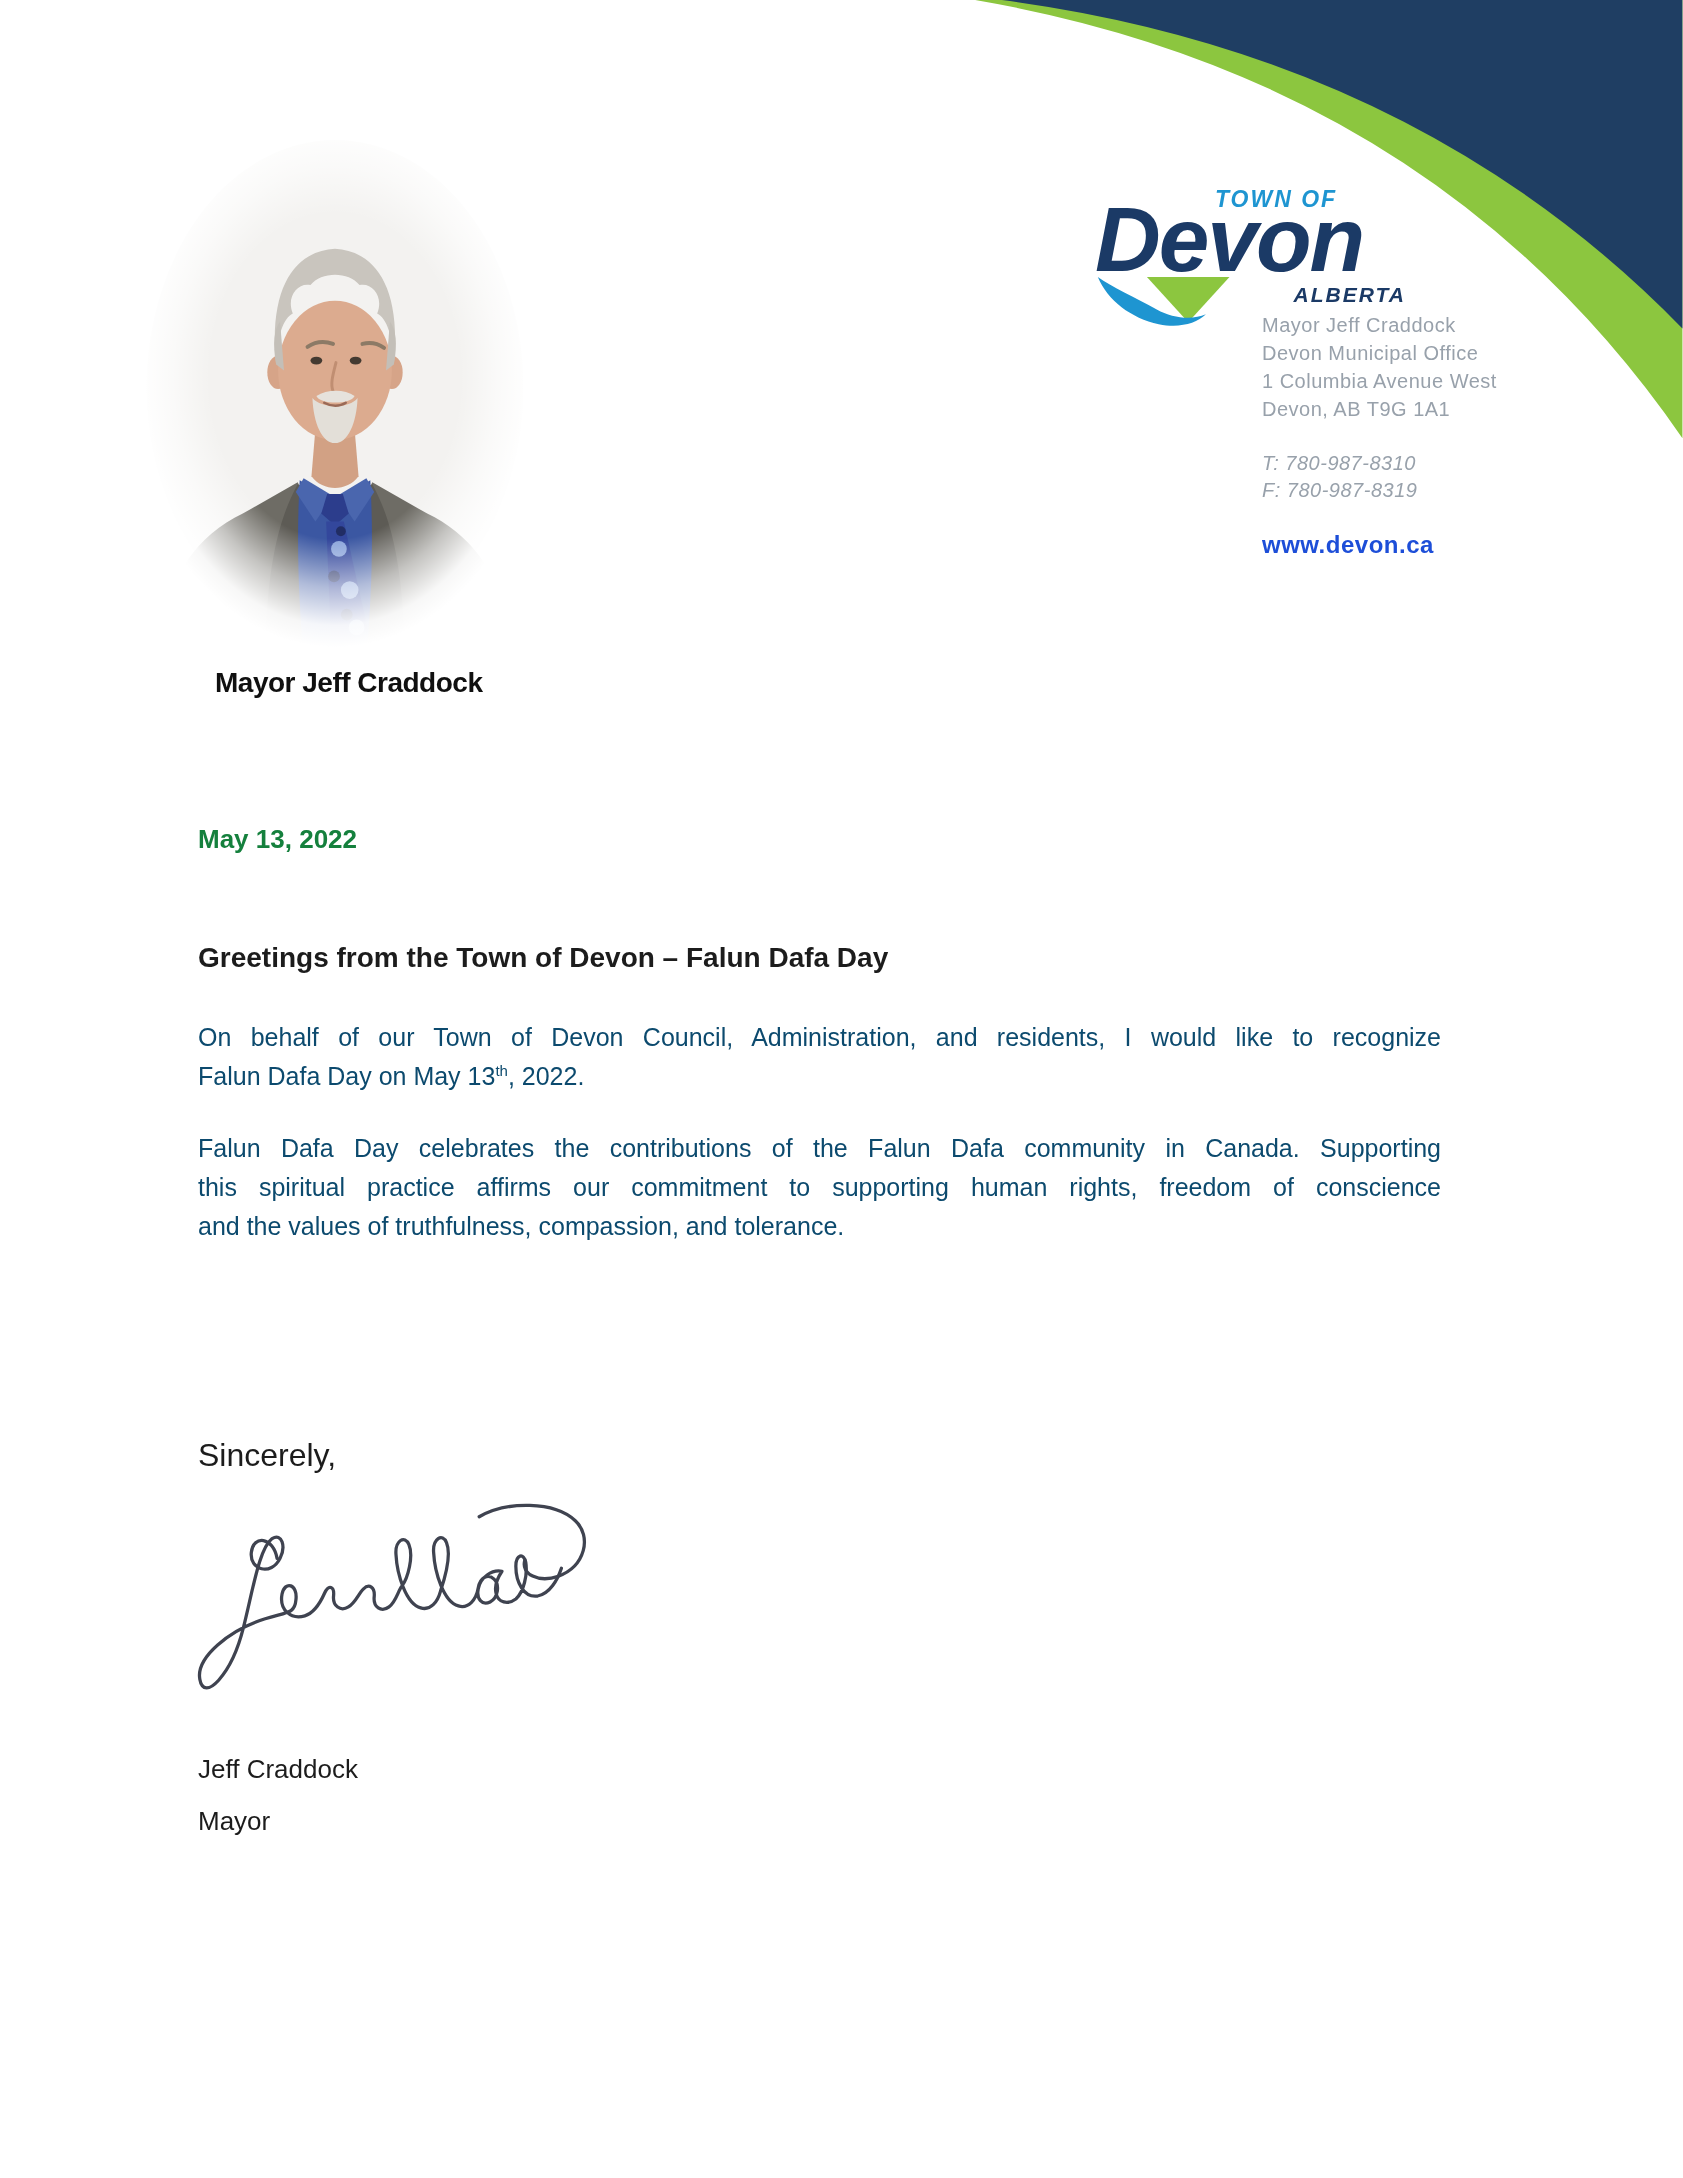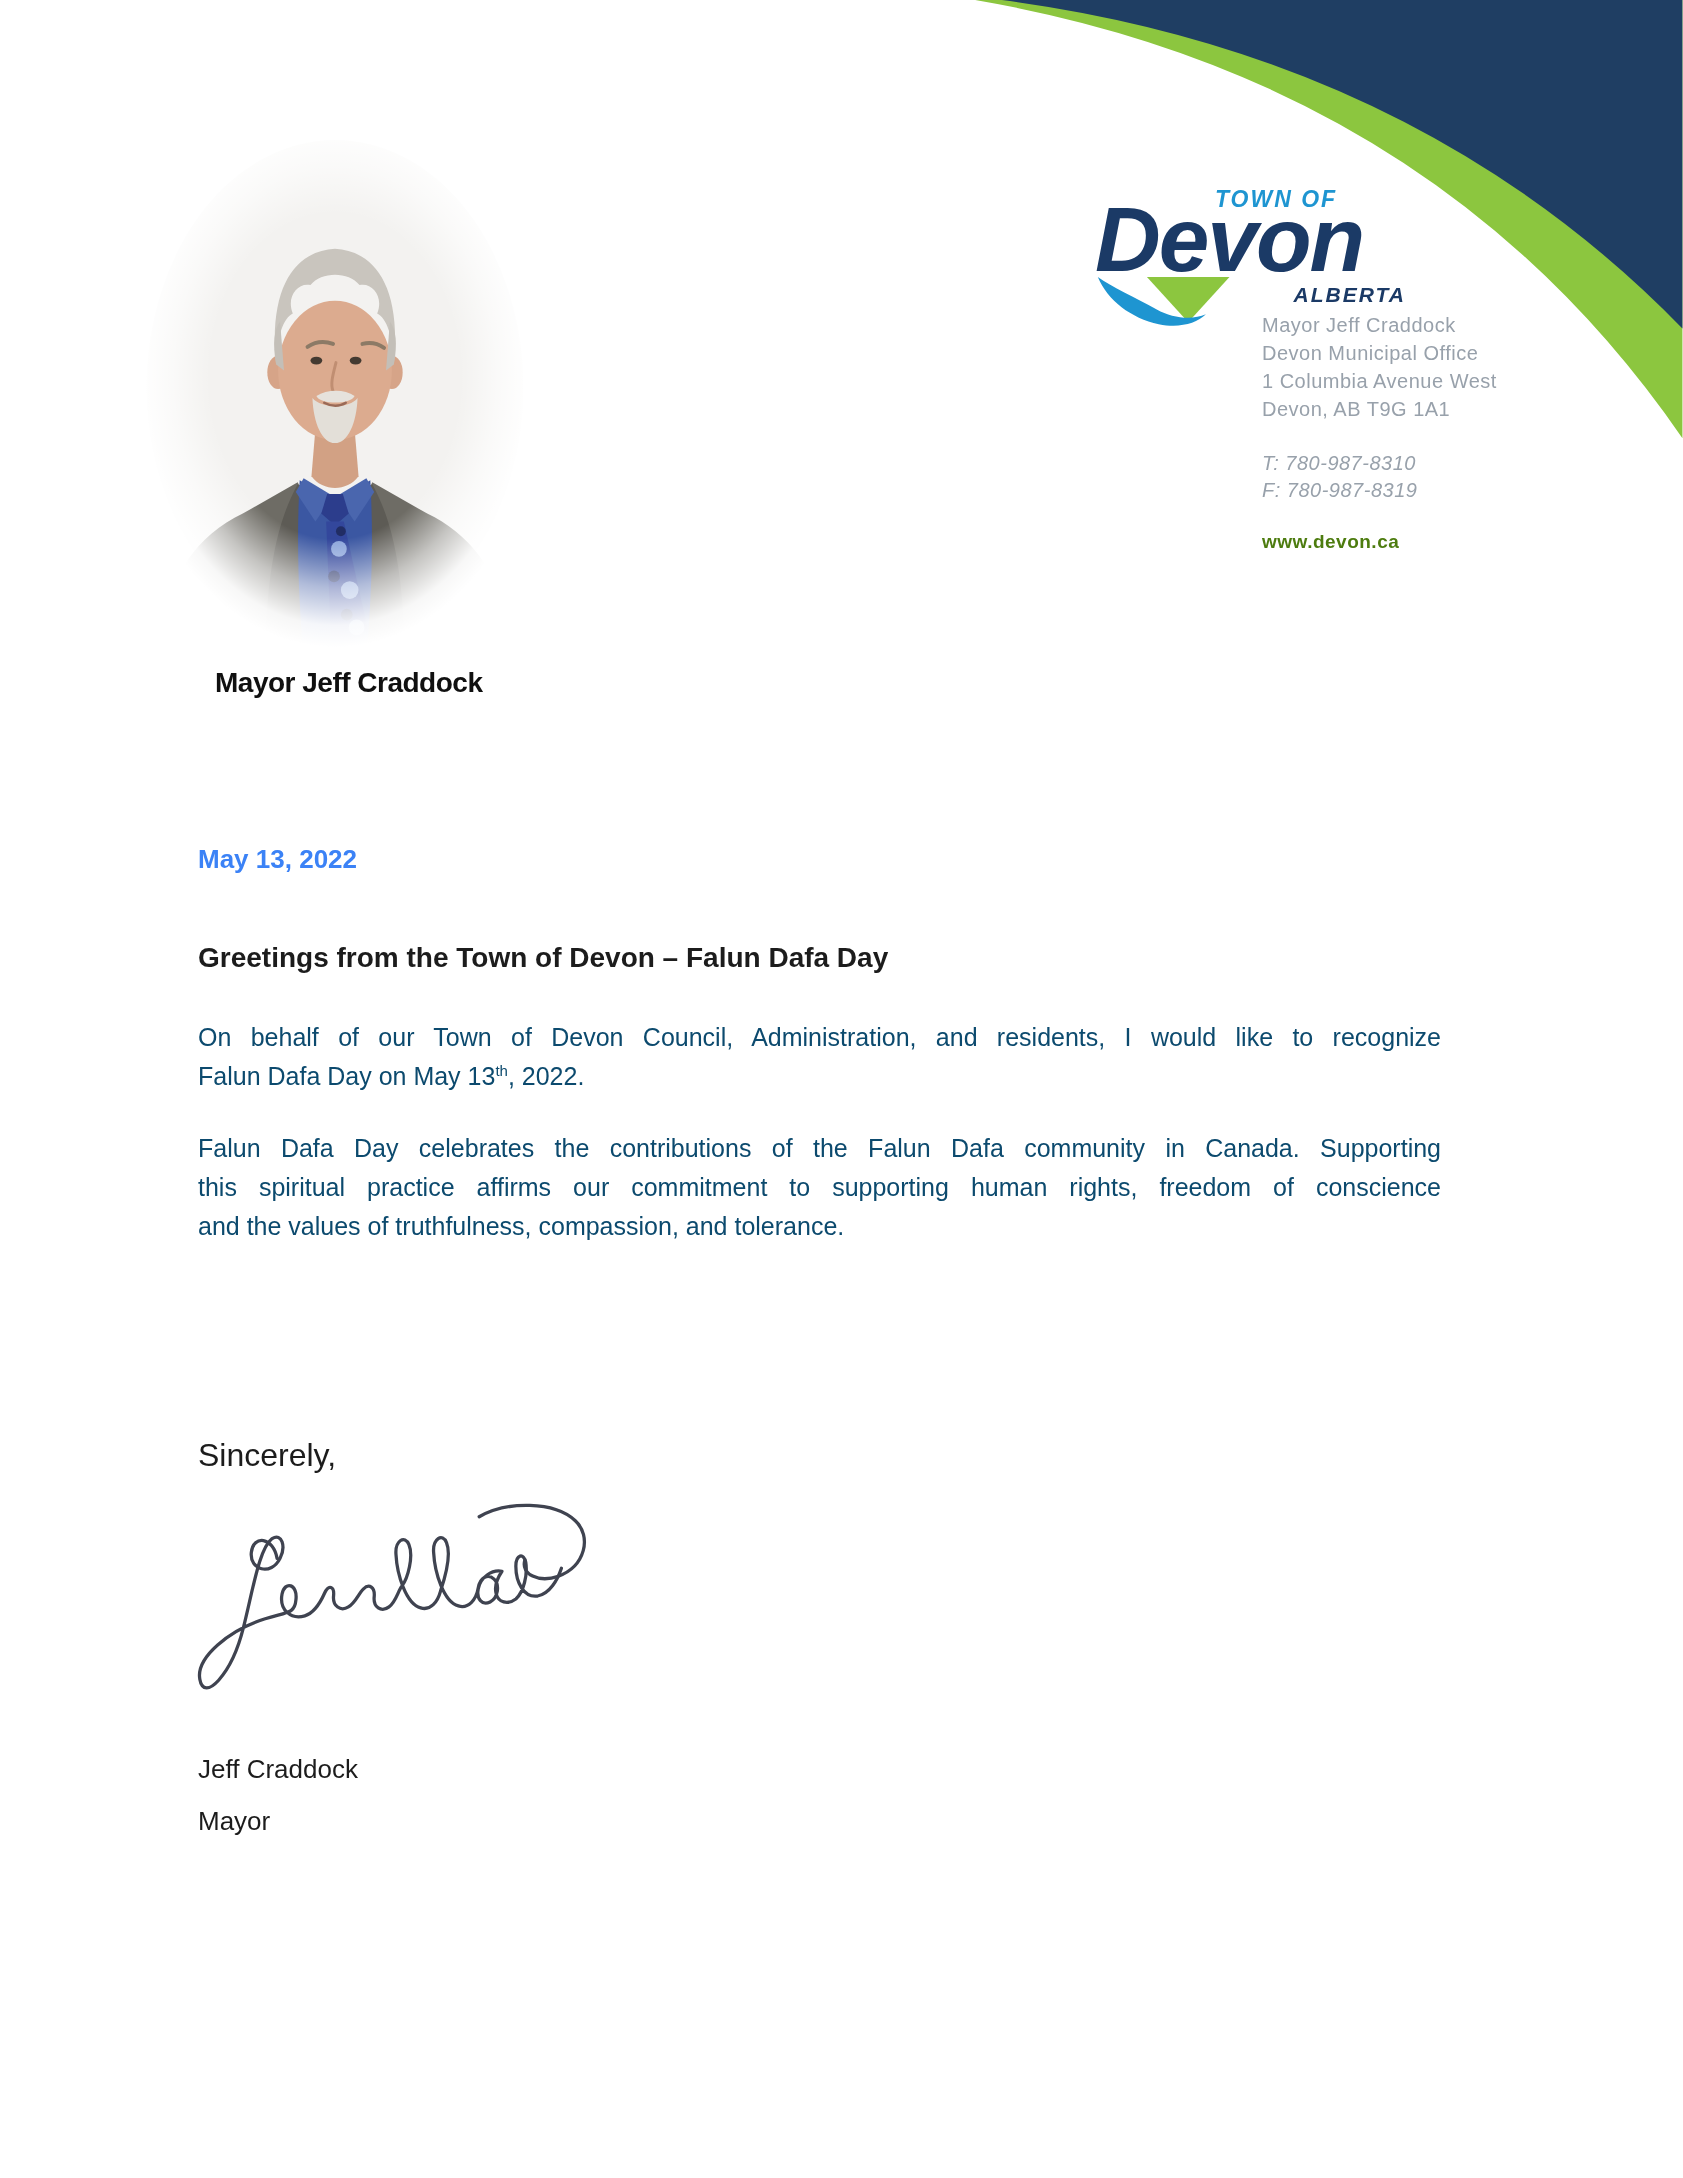--- a/index.html
+++ b/index.html
@@ -45,38 +45,38 @@
     color: #98a1ab;
   }
   .contact-phones {
     position: absolute; left: 1262px; top: 450px;
     font-size: 20px; line-height: 27px; letter-spacing: 0.5px;
     color: #98a1ab;
     font-style: italic;
   }
   .contact-web {
     position: absolute; left: 1262px; top: 531px;
-    font-size: 19px; font-weight: bold; letter-spacing: 0.5px;
-    color: #4d7c0f;
+    font-size: 24px; font-weight: bold; letter-spacing: 0.5px;
+    color: #1d4ed8;
     text-decoration: none;
     cursor: pointer;
   }
 
   
   .portrait-svg { position: absolute; left: 137px; top: 137px; width: 396px; height: 510px; }
   .portrait-caption {
     position: absolute; left: 215px; top: 667px;
     font-size: 28px; font-weight: bold; color: #101010;
     letter-spacing: -0.5px;
   }
 
   
   .letter-date {
     position: absolute; left: 198px; top: 824px;
-    font-size: 26px; font-weight: bold; color: #3b82f6; margin-top: 20px;
+    font-size: 26px; font-weight: bold; color: #15803d;
   }
   .letter-subject {
     position: absolute; left: 198px; top: 942px;
     font-size: 28px; font-weight: bold; color: #1c1c1c;
   }
   .letter-paragraphs {
     position: absolute; left: 198px; top: 1018px; width: 1243px;
     font-size: 25px; color: #0c4a6e;
   }
   .para { margin: 0; }

